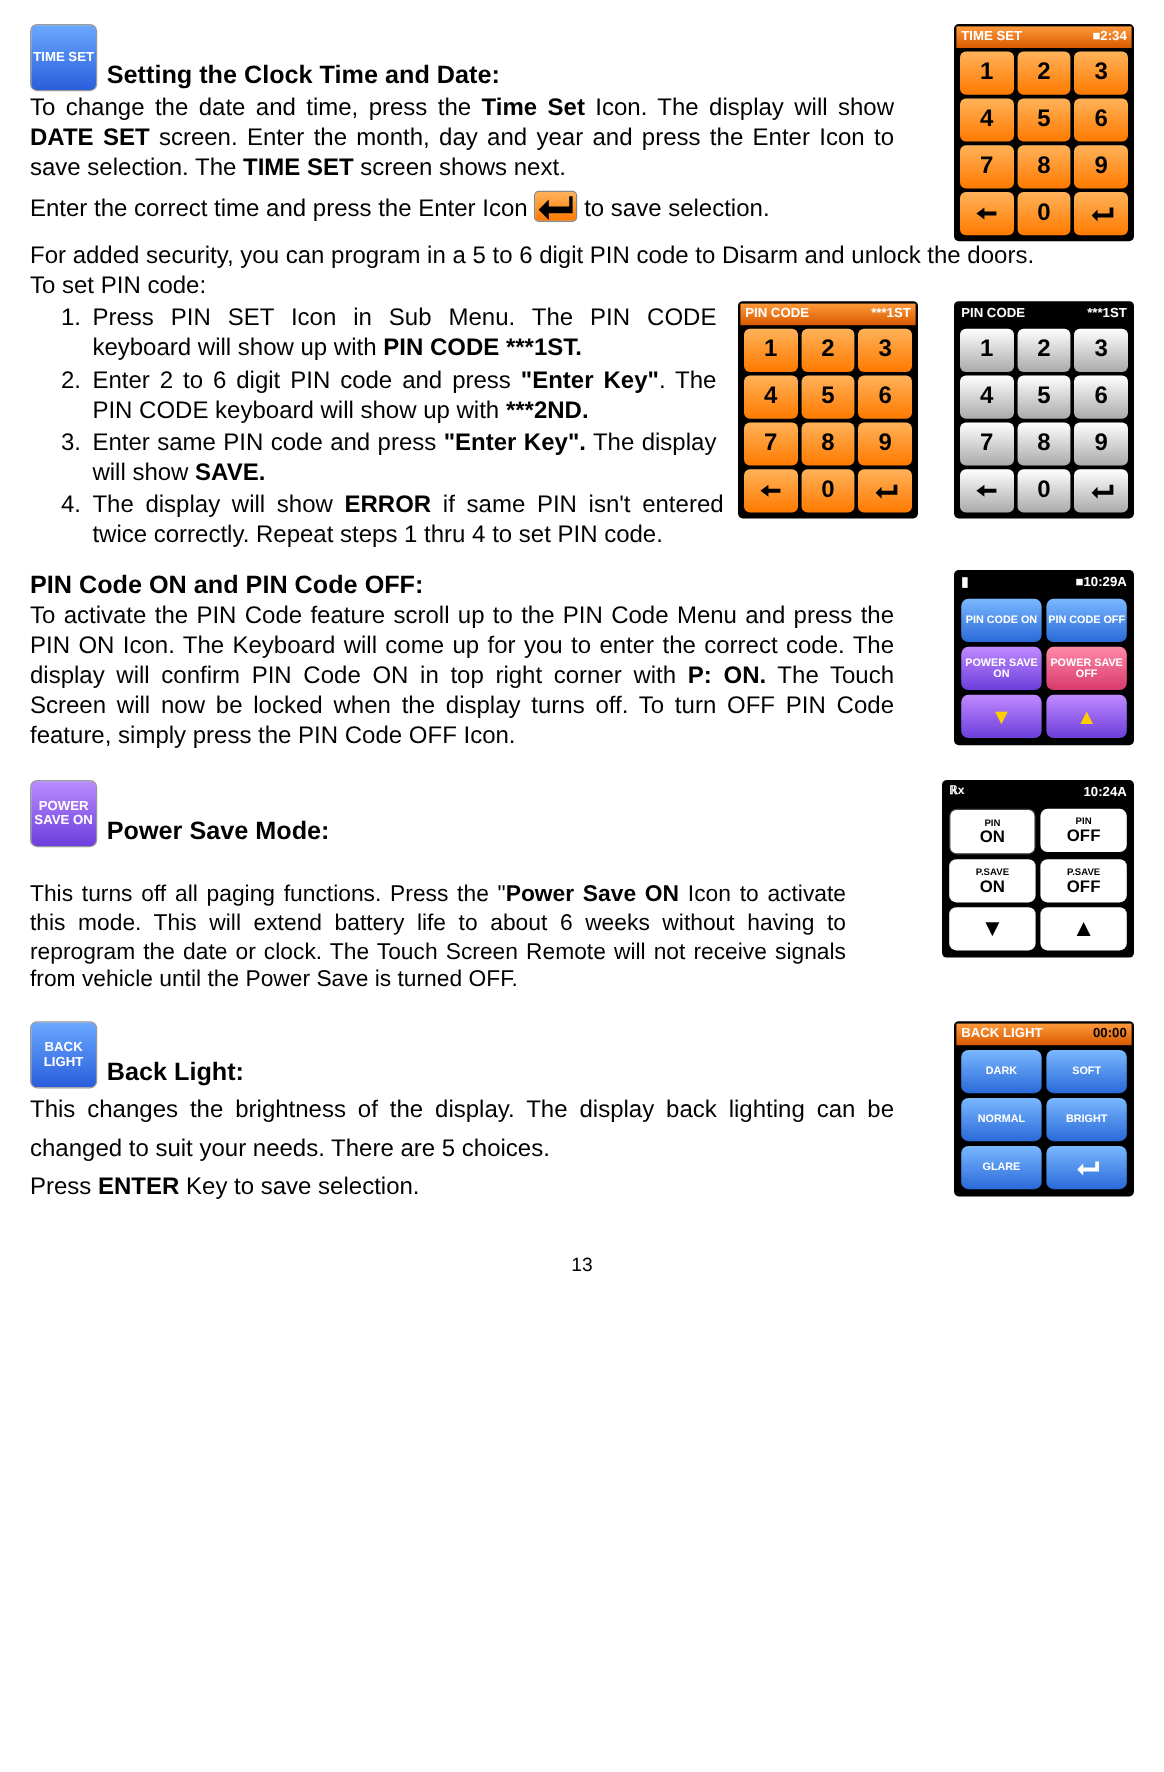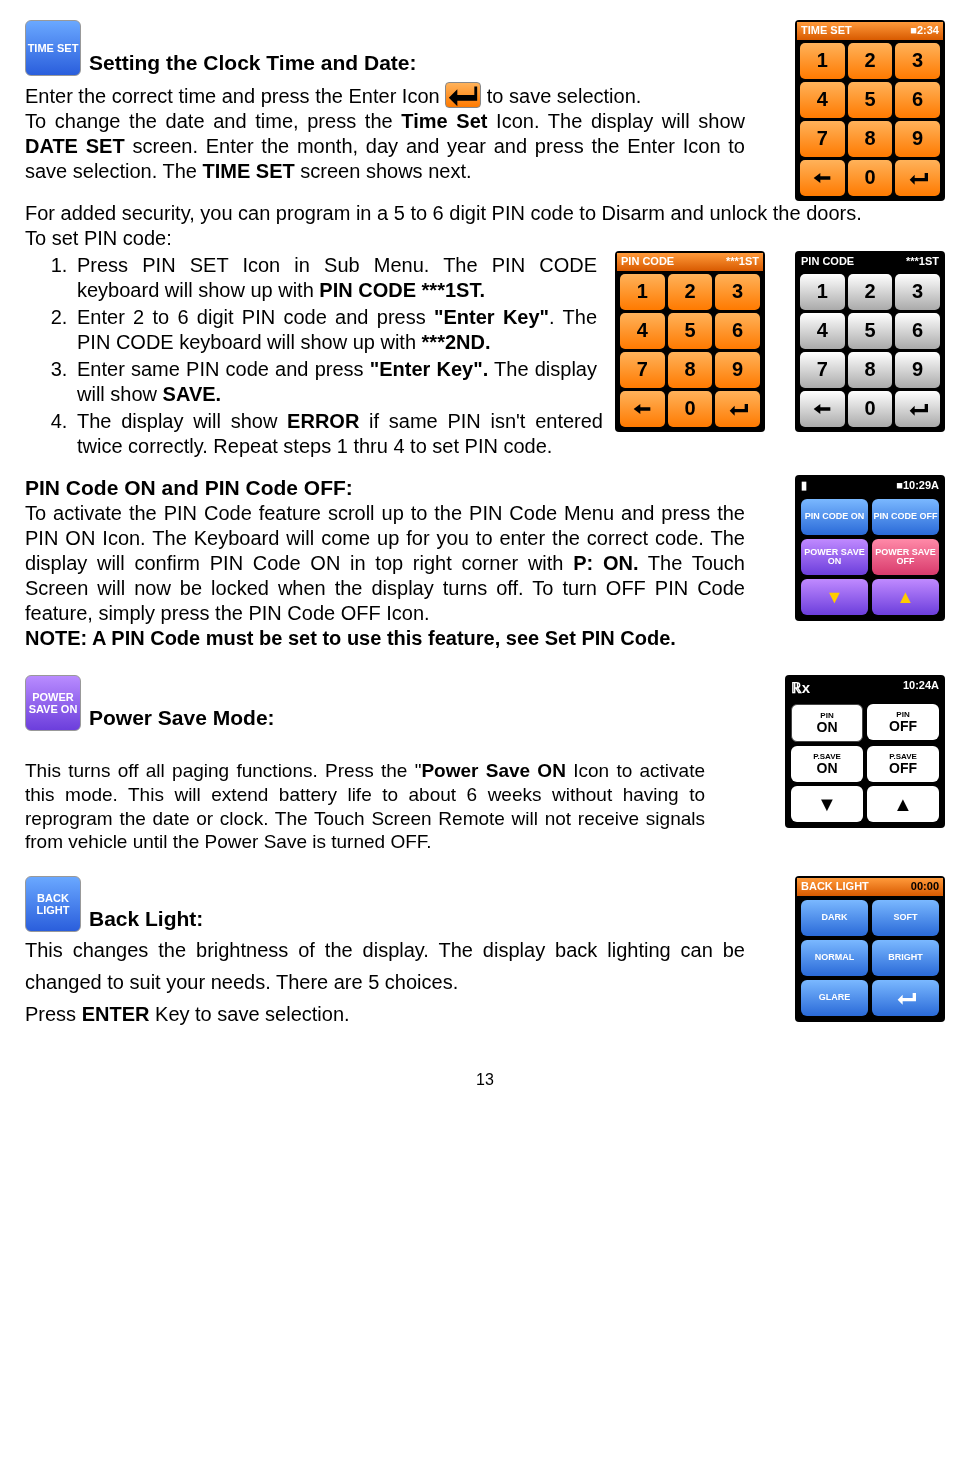--- a/index.html
+++ b/index.html
@@ -128,27 +128,27 @@
       </div>
     </div>
   </div>
 
   <div class="section-header">
     <div class="icon-box icon-time">
       <span>TIME SET</span>
     </div>
     <span class="heading">Setting the Clock Time and Date:</span>
   </div>
+  <div class="body-text narrow2">
+    <span>To change the date and time, press the </span><b>Time Set</b><span> Icon. The display will show </span><b>DATE SET</b><span> screen. Enter the month, day and year and press the Enter Icon to save selection. The </span><b>TIME SET</b><span> screen shows next.</span>
+  </div>
   <div class="body-text narrow2" style="margin-top:6px;">
     <span>Enter the correct time and press the Enter Icon </span><span class="enter-inline"><svg viewBox="0 0 24 16">
           <path d="M20 2 L20 8 L8 8 L8 4 L2 10 L8 16 L8 12 L22 12 L22 2 Z" fill="#000"></path>
         </svg></span><span> to save selection.</span>
-  </div>
-  <div class="body-text narrow2">
-    <span>To change the date and time, press the </span><b>Time Set</b><span> Icon. The display will show </span><b>DATE SET</b><span> screen. Enter the month, day and year and press the Enter Icon to save selection. The </span><b>TIME SET</b><span> screen shows next.</span>
   </div>
 </div>
 
 <div class="section">
   <div class="body-text">For added security, you can program in a 5 to 6 digit PIN code to Disarm and unlock the doors.</div>
   <div class="body-text">To set PIN code:</div>
 
   <div class="float-right pair">
     <div class="screen">
       <div class="screen-title orange">
@@ -232,27 +232,26 @@
         </div>
       <div class="menu-btn btn-purple">
           <span style="color:#ffcc00;font-size:18px;">▲</span>
         </div>
     </div>
   </div>
   <div class="heading">PIN Code ON and PIN Code OFF:</div>
   <div class="body-text narrow2">
     <span>To activate the PIN Code feature scroll up to the PIN Code Menu and press the PIN ON Icon. The Keyboard will come up for you to enter the correct code. The display will confirm PIN Code ON in top right corner with </span><b>P: ON.</b><span> The Touch Screen will now be locked when the display turns off. To turn OFF PIN Code feature, simply press the PIN Code OFF Icon.</span>
   </div>
-  <div class="body-text narrow2 bold">NOTE: A PIN Code must be set to use this feature, see Set PIN Code.</div>
 </div>
 
 <div class="section" style="margin-top:24px;">
   <div class="float-right screen screen-wide">
     <div class="screen-title" style="background:#000;">
-      <span style="font-size:15px;">ℝx</span>
+      <span style="font-size:10px;">ℝx</span>
       <span class="status-right">10:24A</span>
     </div>
     <div class="menu-grid">
       <div class="menu-btn btn-silver btn-dark" style="background:#fff;color:#000;">
           <div><span class="sub">PIN</span><span class="main bold">ON</span></div>
         </div>
       <div class="menu-btn btn-silver" style="background:#fff;color:#000;">
           <div><span class="sub" style="font-size:8px;display:block;">PIN</span><span class="bold" style="font-size:14px;">OFF</span></div>
         </div>
       <div class="menu-btn btn-silver" style="background:#fff;color:#000;">

